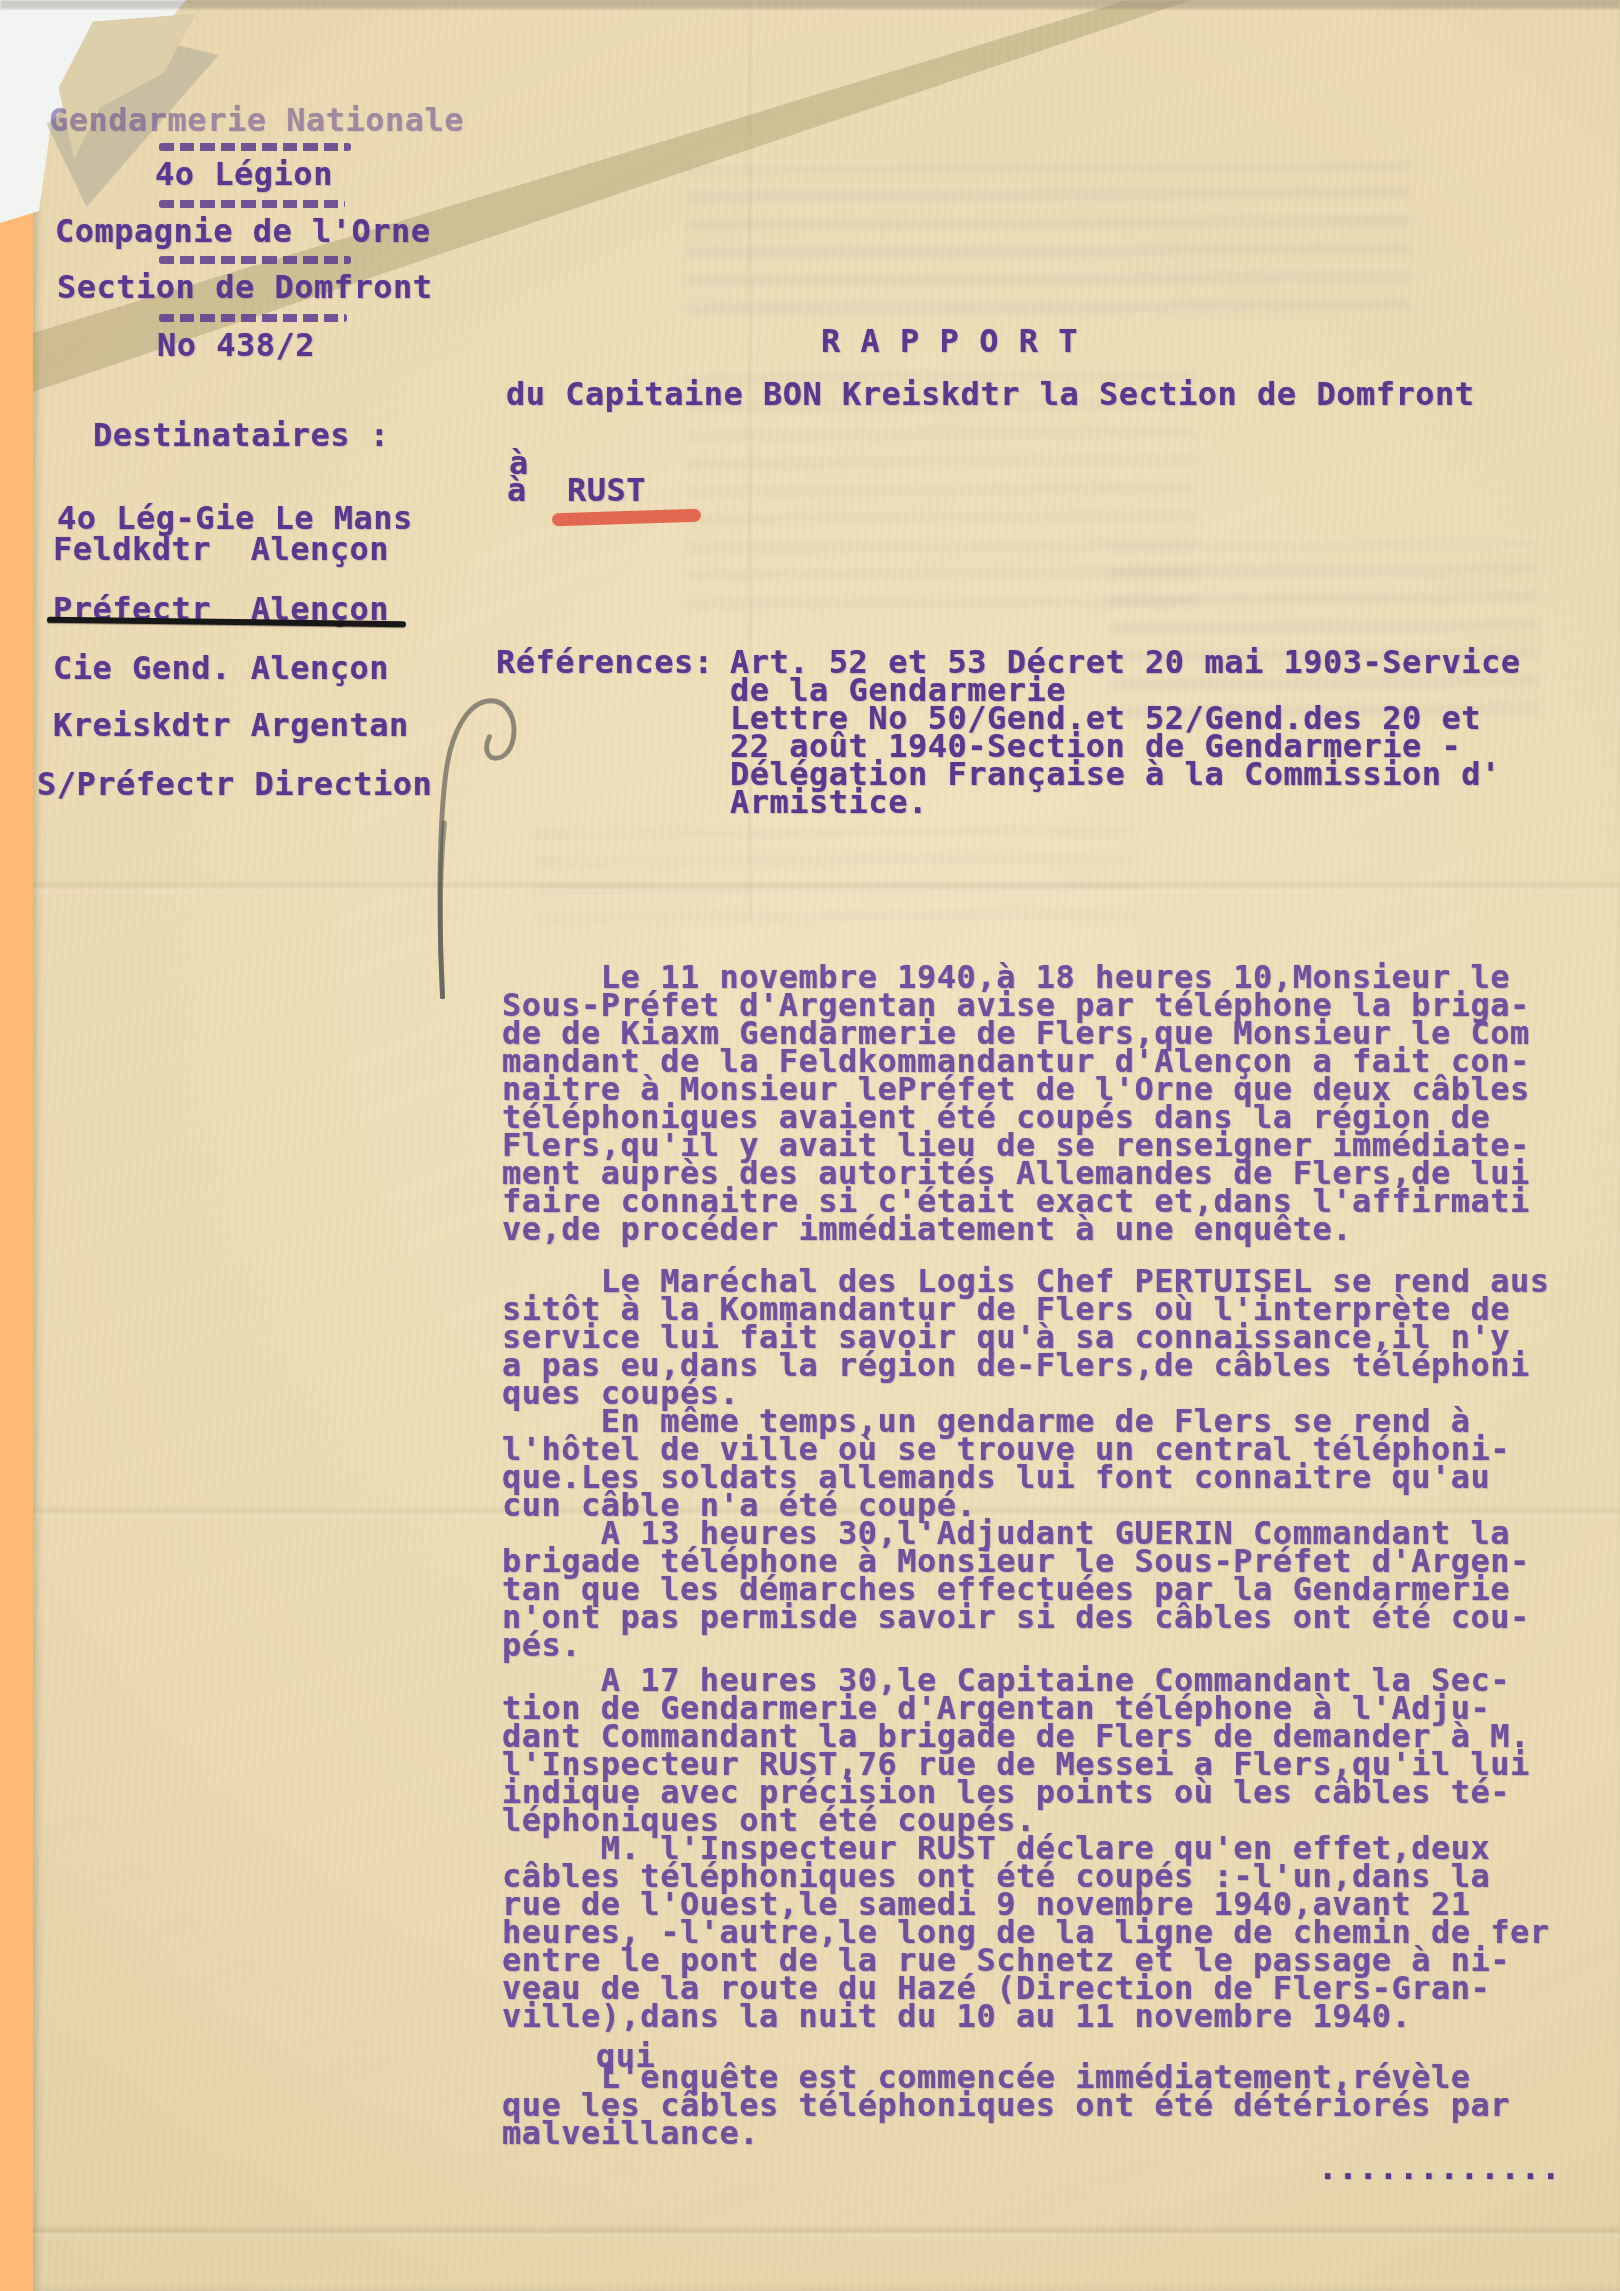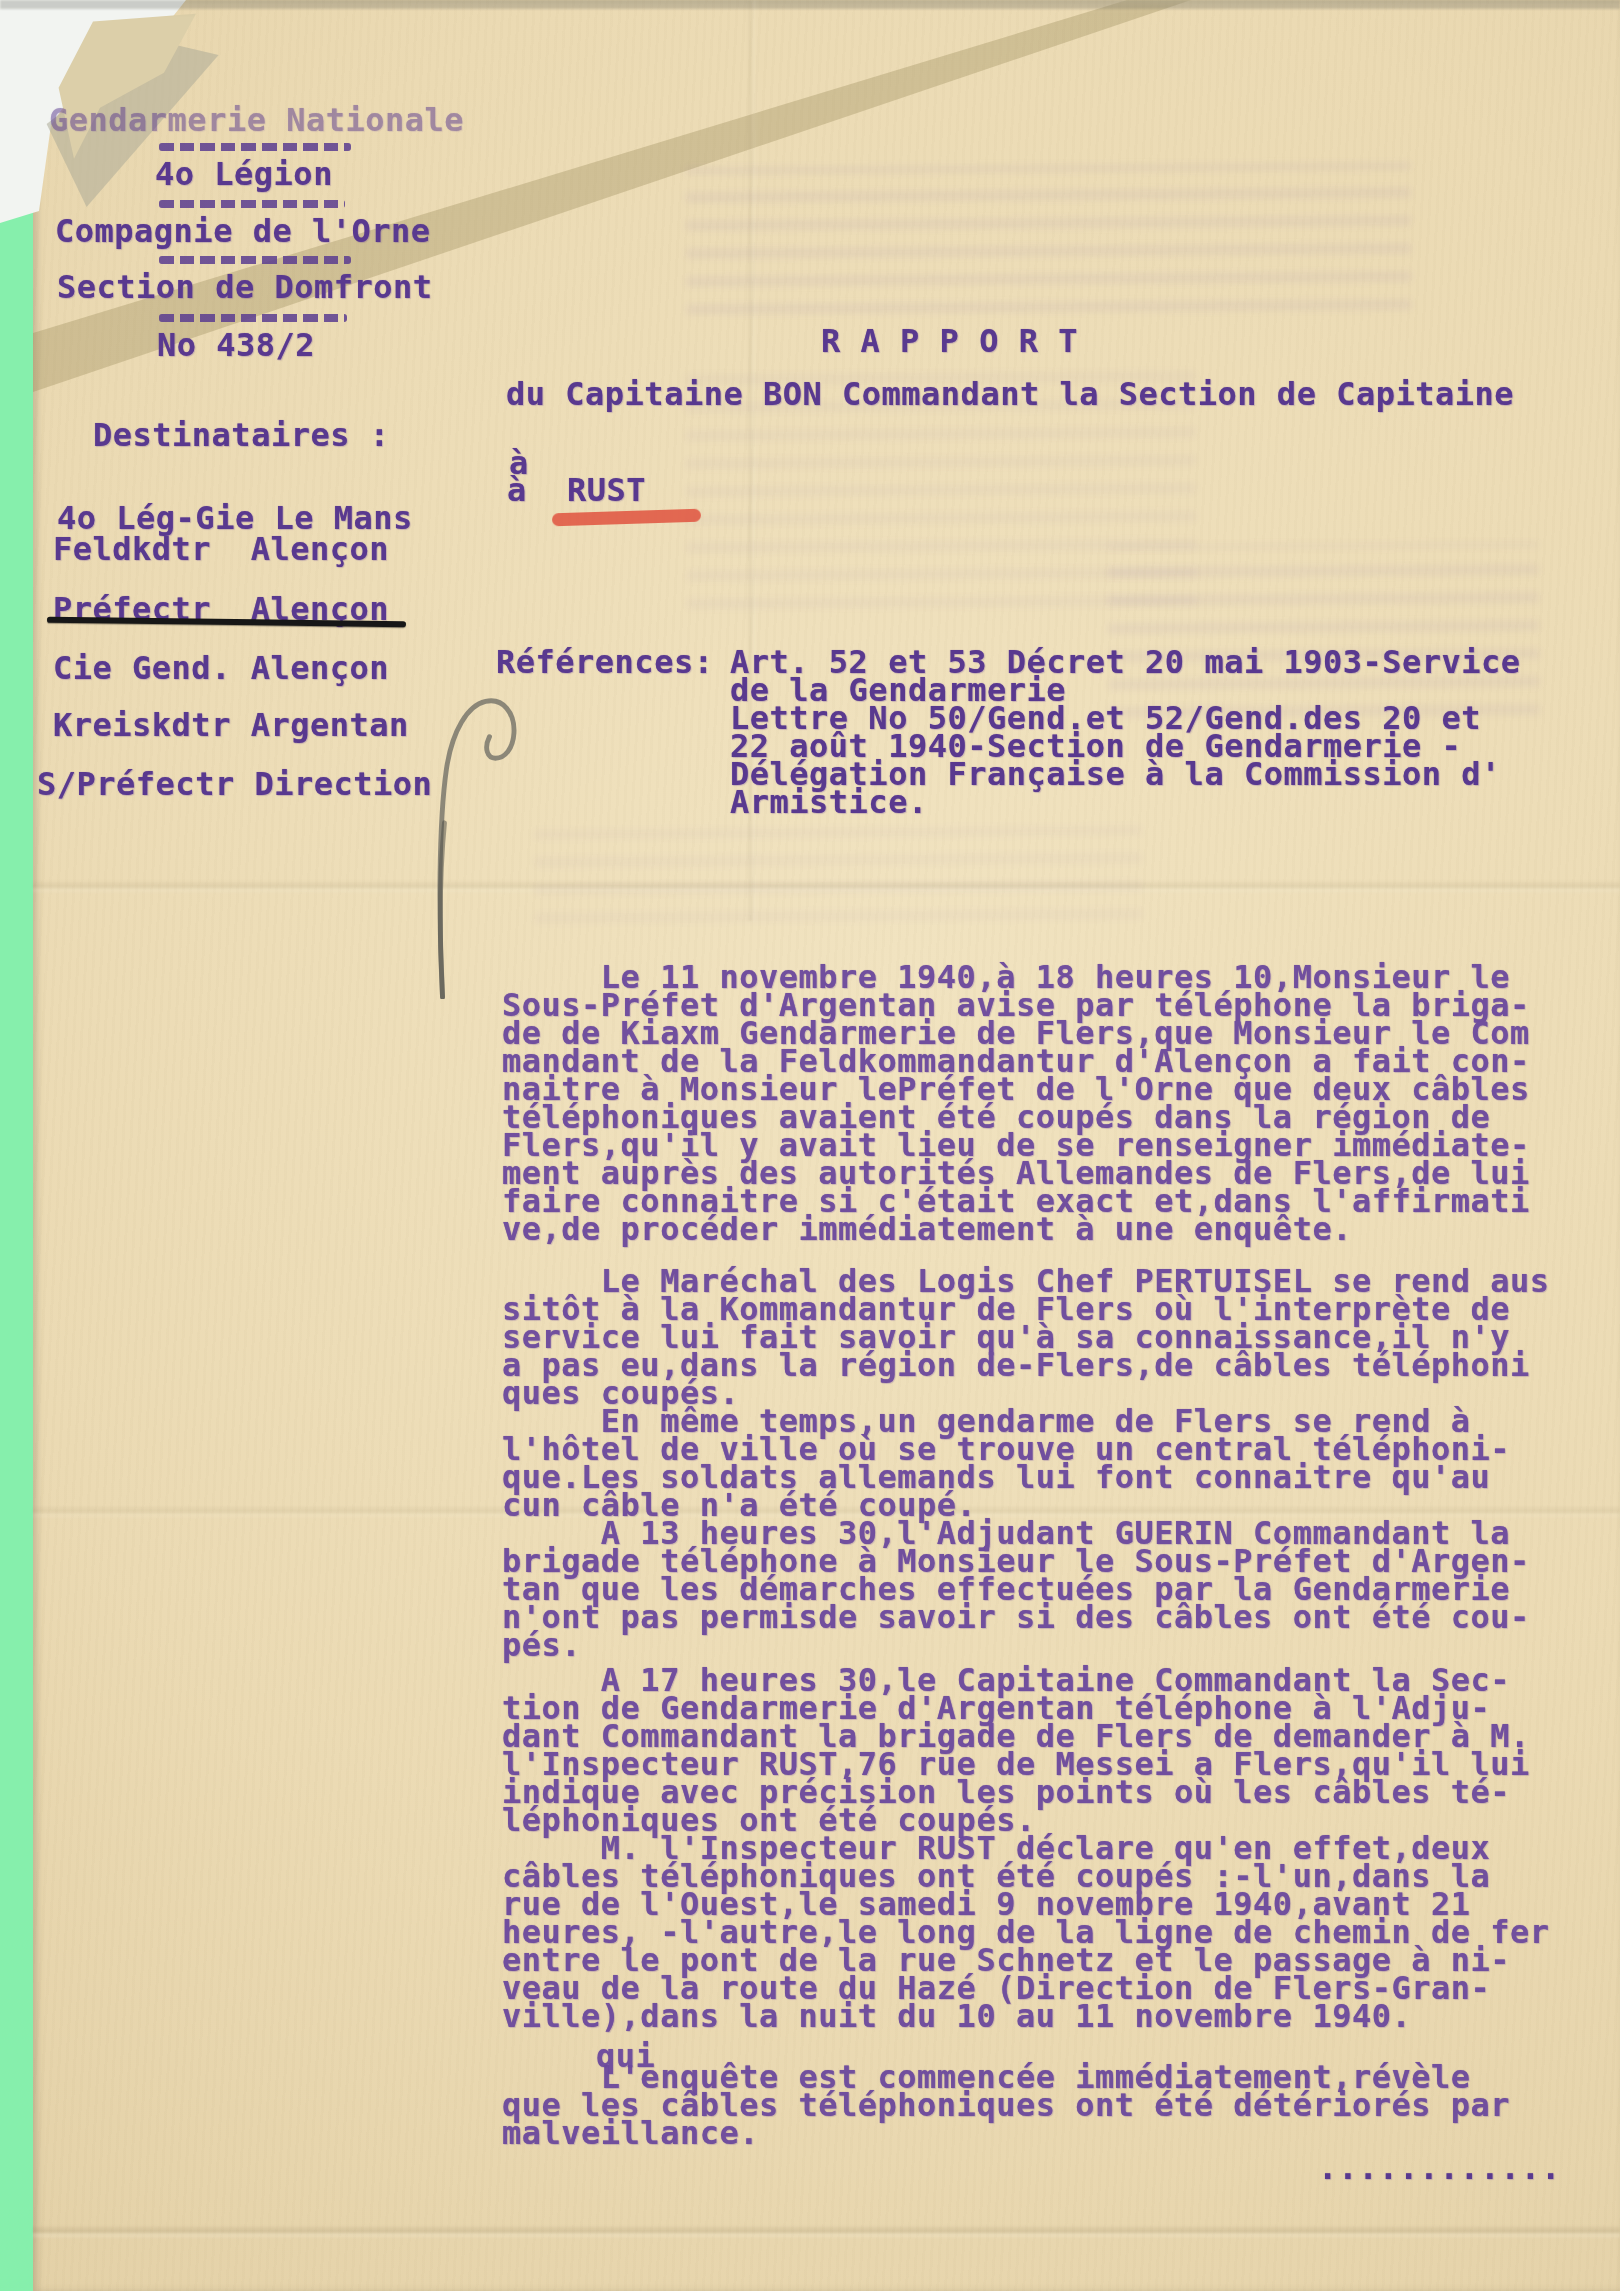--- a/index.html
+++ b/index.html
@@ -1,16 +1,16 @@
 <!DOCTYPE html>
 <html><head>
 <meta charset="utf-8">
 <style>
   html,body{margin:0;padding:0;background:#e7e8e5;}
-  .screen{position:relative;width:1620px;height:2292px;overflow:hidden;background:#86efac;
+  .screen{position:relative;width:1620px;height:2292px;overflow:hidden;background:#fdba74;
           font-family:"DejaVu Sans Mono", monospace;}
   .abs{position:absolute;}
   .pre{white-space:pre;}
 
   
   .paper{position:absolute;left:33px;top:0;right:0;bottom:0;
     background:
       repeating-linear-gradient(93deg, rgba(125,105,60,.025) 0 2.9px, rgba(0,0,0,0) 2.9px 7.8px),
       radial-gradient(120% 90% at 55% 42%, #f1e3c0 0%, #ebdab3 50%, #e3d0a6 82%, #d7c298 100%);
     box-shadow: inset 3.9px 0 7.8px rgba(90,85,60,.25);}
@@ -89,21 +89,21 @@
   <div class="abs tw ink-dark pre" style="left:155px;top:160px;">4o Légion</div>
   <div class="abs dashes" style="left:159px;top:200px;width:186px;"></div>
   <div class="abs tw ink-dark pre" style="left:55px;top:217px;">Compagnie de l'Orne</div>
   <div class="abs dashes" style="left:159px;top:256px;width:192px;"></div>
   <div class="abs tw ink-dark pre" style="left:57px;top:273px;">Section de Domfront</div>
   <div class="abs dashes" style="left:159px;top:314px;width:188px;"></div>
   <div class="abs tw ink-dark pre" style="left:157px;top:331px;">No 438/2</div>
 
 
   <div class="abs tw ink-dark pre" style="left:821px;top:327px;">R A P P O R T</div>
-  <div class="abs tw ink-dark pre" style="left:506px;top:380px;">du Capitaine BON Commandant la Section de Capitaine</div>
+  <div class="abs tw ink-dark pre" style="left:506px;top:380px;">du Capitaine BON Kreiskdtr la Section de Domfront</div>
   <div class="abs tw ink-dark pre" style="left:509px;top:449px;">à</div>
   <div class="abs tw ink-dark pre" style="left:507px;top:476px;">à</div>
   <div class="abs tw ink-dark pre" style="left:567px;top:476px;">RUST</div>
   <div class="abs underline-red" style="left:552px;top:511px;width:149px;"></div>
 
   <div class="abs tw ink-dark pre" style="left:93px;top:421px;">Destinataires :</div>
   <div class="abs tw ink-dark pre" style="left:57px;top:504px;text-align:right;">4o Lég-Gie Le Mans</div>
   <div class="abs tw ink-dark pre" style="left:53px;top:535px;">Feldkdtr  Alençon</div>
   <div class="abs tw ink-dark pre" style="left:53px;top:595px;">Préfectr  Alençon</div>
   <div class="abs underline-black" style="left:47px;top:619px;width:359px;"></div>

